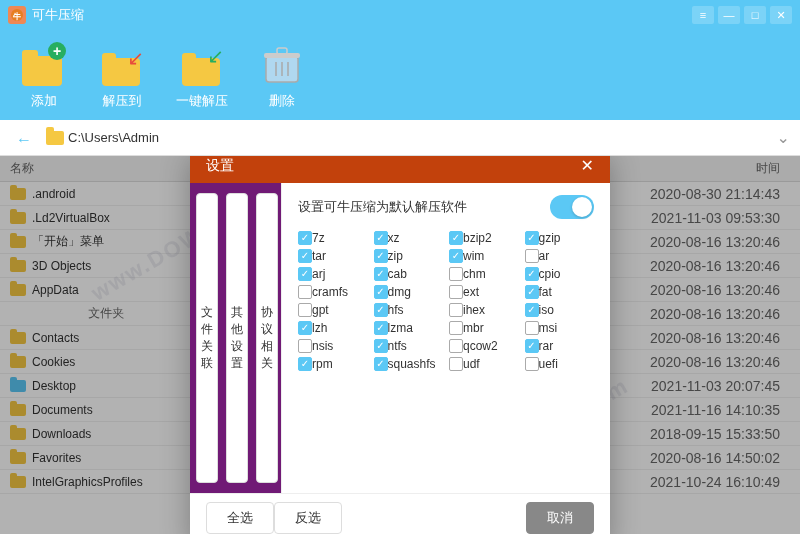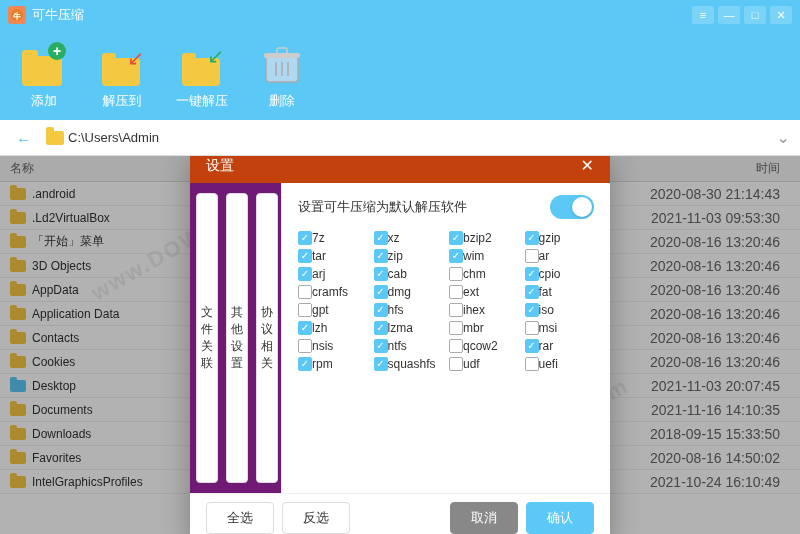--- a/index.html
+++ b/index.html
@@ -394,21 +394,20 @@
     
     .dialog-footer {
       padding: 8px 16px;
       border-top: 1px solid #eee;
       display: flex;
       justify-content: space-between;
       align-items: center;
     }
     .footer-left {
       display: flex;
-      gap: 8px;
     }
     .footer-btn {
       padding: 6px 20px;
       border-radius: 4px;
       border: 1px solid #ddd;
       font-size: 13px;
       cursor: pointer;
       background: #fff;
       color: #333;
     }
@@ -548,24 +547,20 @@
         <div class="file-row">
       <div class="col-name">
         <div class="file-folder-icon"></div>
         <span class="file-name-text">AppData</span>
       </div>
       <span class="file-type">文件夹</span>
       <span class="file-size"></span>
       <span class="file-time">2020-08-16 13:20:46</span>
     </div>
         <div class="file-row">
-      <div class="col-name">
-        <div class="file-folder-icon"></div>
-        <span class="file-name-text">Application Data</span>
-      </div>
       <span class="file-type">文件夹</span>
       <span class="file-size"></span>
       <span class="file-time">2020-08-16 13:20:46</span>
     </div>
         <div class="file-row">
       <div class="col-name">
         <div class="file-folder-icon"></div>
         <span class="file-name-text">Contacts</span>
       </div>
       <span class="file-type">文件夹</span>
@@ -793,18 +788,17 @@
         </div>
       </div>
 
       <div class="dialog-footer">
         <div class="footer-left">
           <button class="footer-btn">全选</button>
           <button class="footer-btn">反选</button>
         </div>
         <div style="display:flex;gap:8px;">
           <button class="footer-btn cancel">取消</button>
-          <button class="footer-btn confirm">确认</button>
         </div>
       </div>
     </div>
   </div>
 </div>
 
 </body></html>

